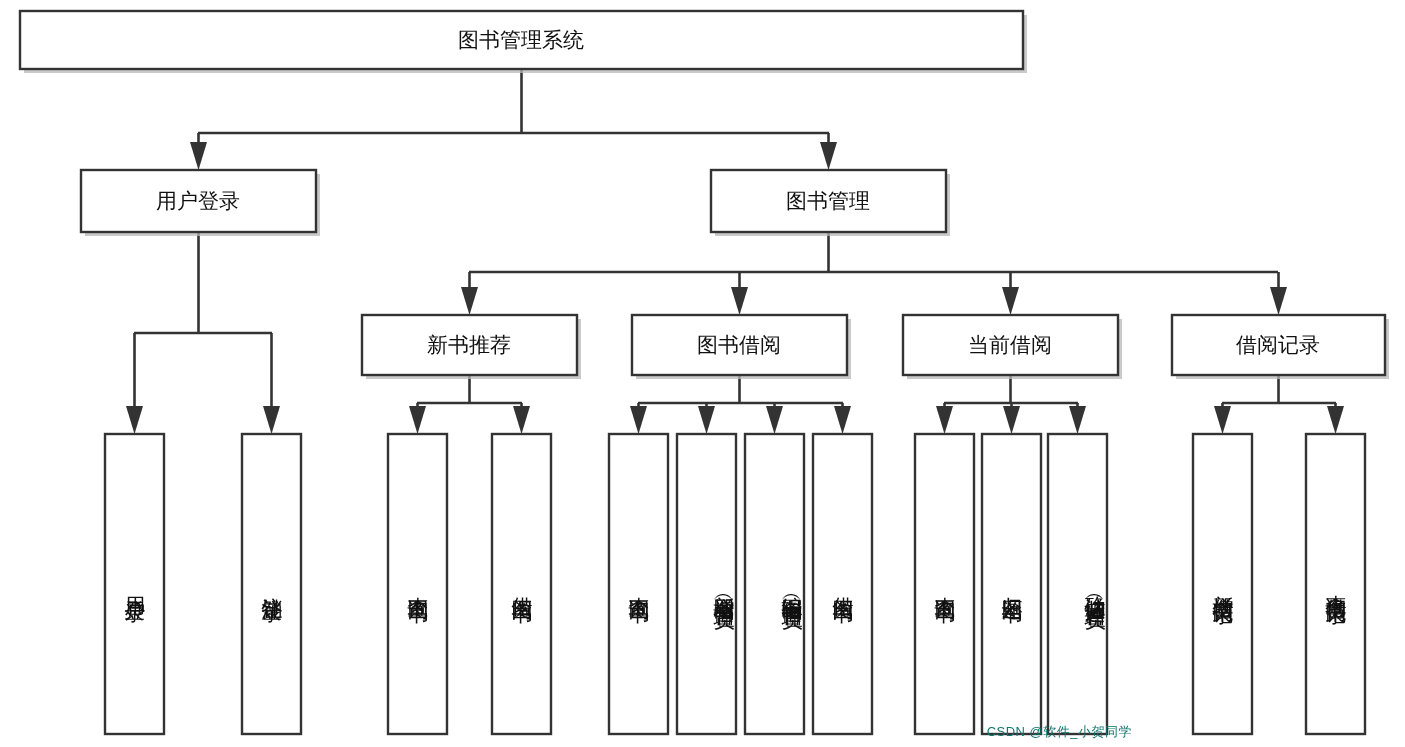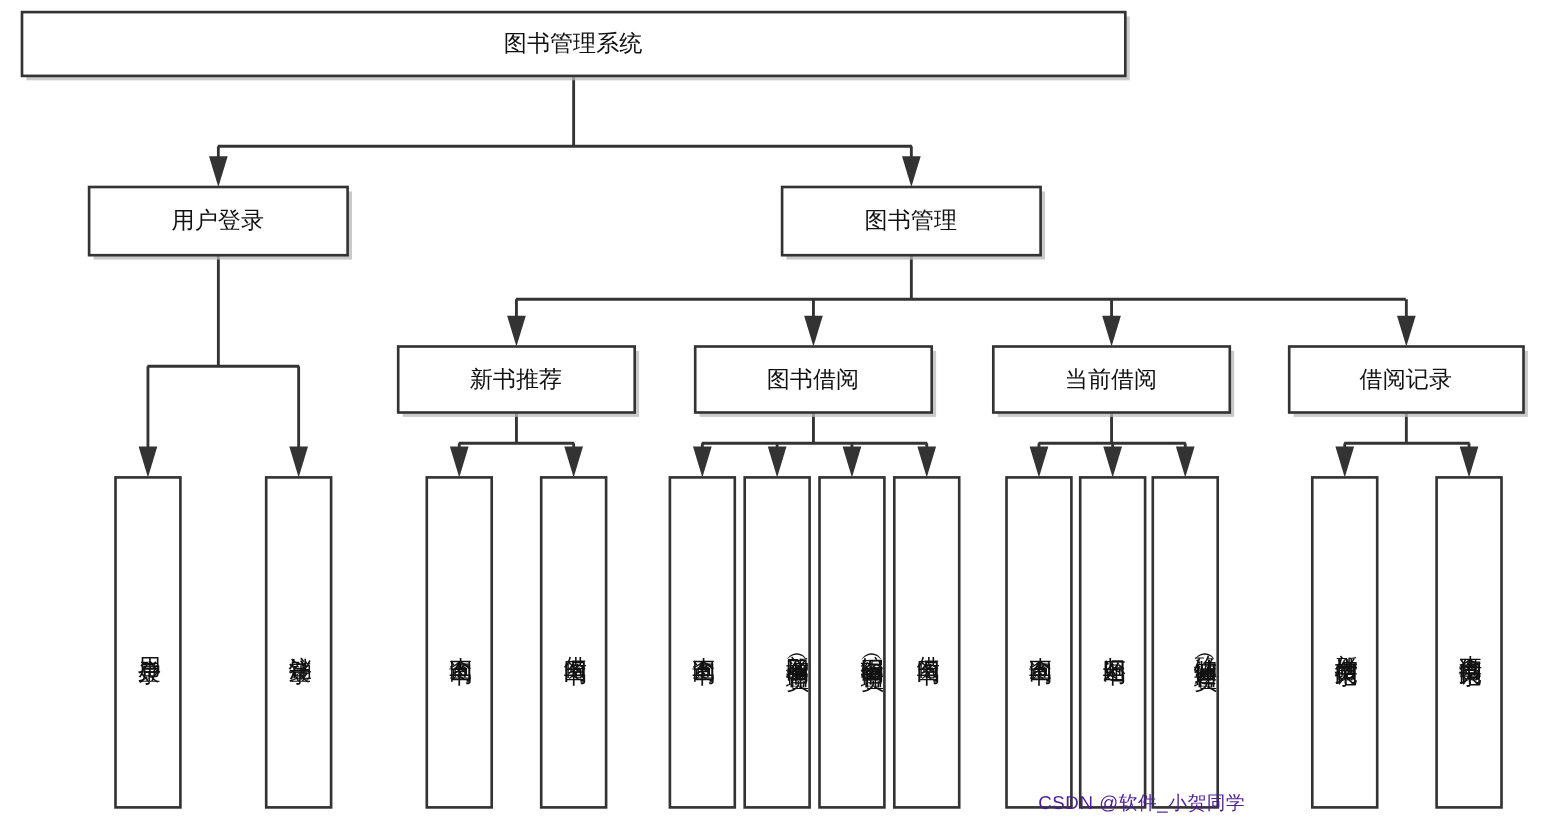--- a/index.html
+++ b/index.html
@@ -69,22 +69,22 @@
     pointer-events: none;
   }
   .leaf-label.center {
     align-items: center;
   }
   .watermark {
     position: absolute;
     right: 12px;
     bottom: 6px;
     font-family: "Liberation Sans", "DejaVu Sans", sans-serif;
-    font-size: 17px;
-    color: #4c1d95;
+    font-size: 13px;
+    color: #0f766e;
     letter-spacing: 0.5px;
     white-space: nowrap;
   }
 </style>
 </head>
 <body>
 
 <div id="diagram-root">
 
   <svg class="diagram" viewBox="0 0 1405 747" xmlns="http://www.w3.org/2000/svg">

